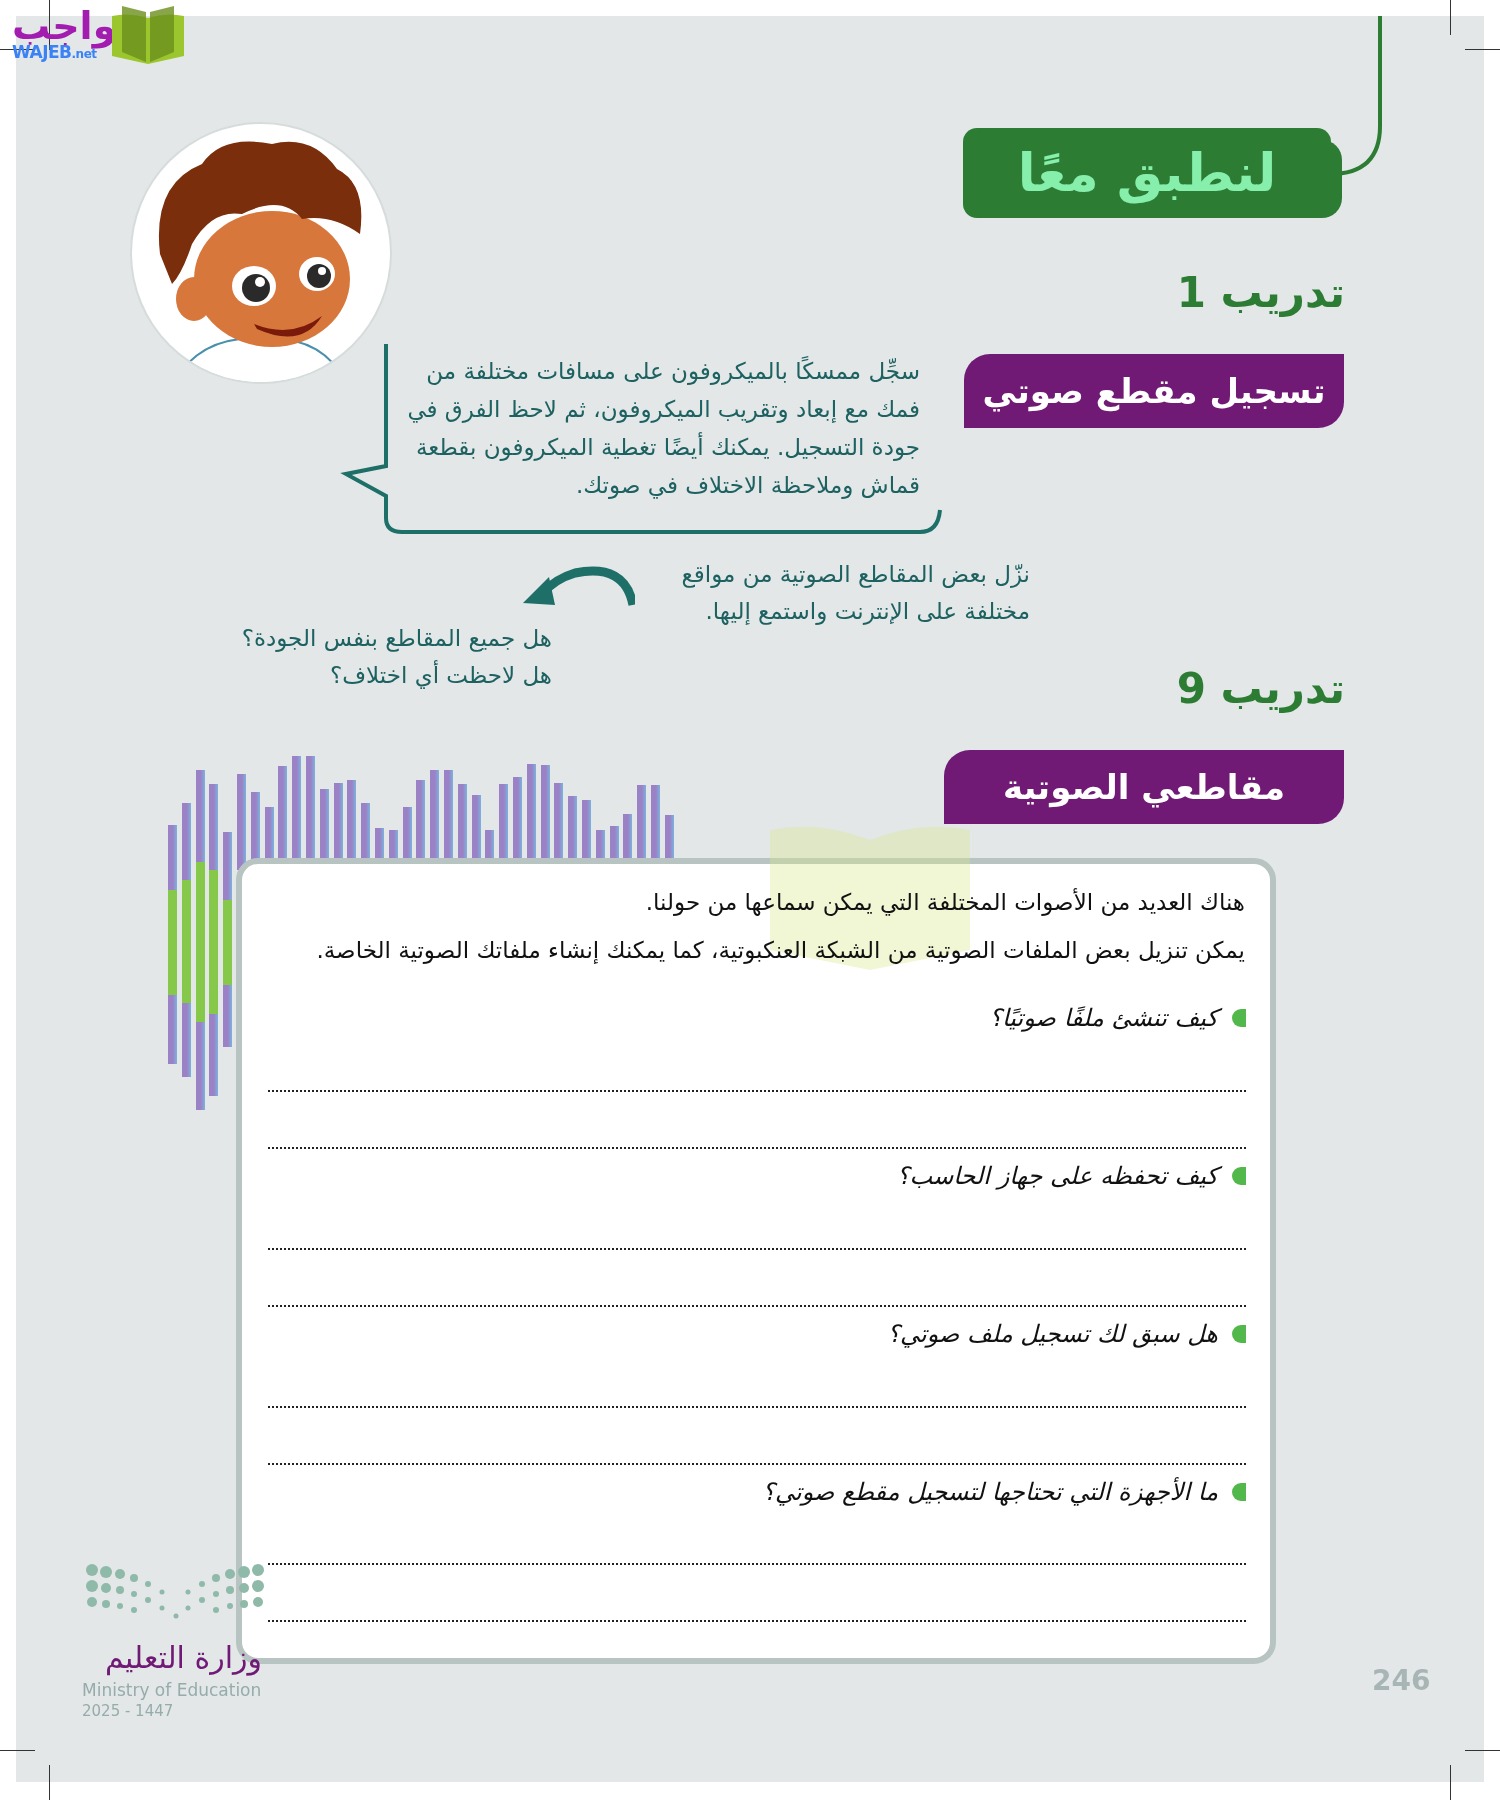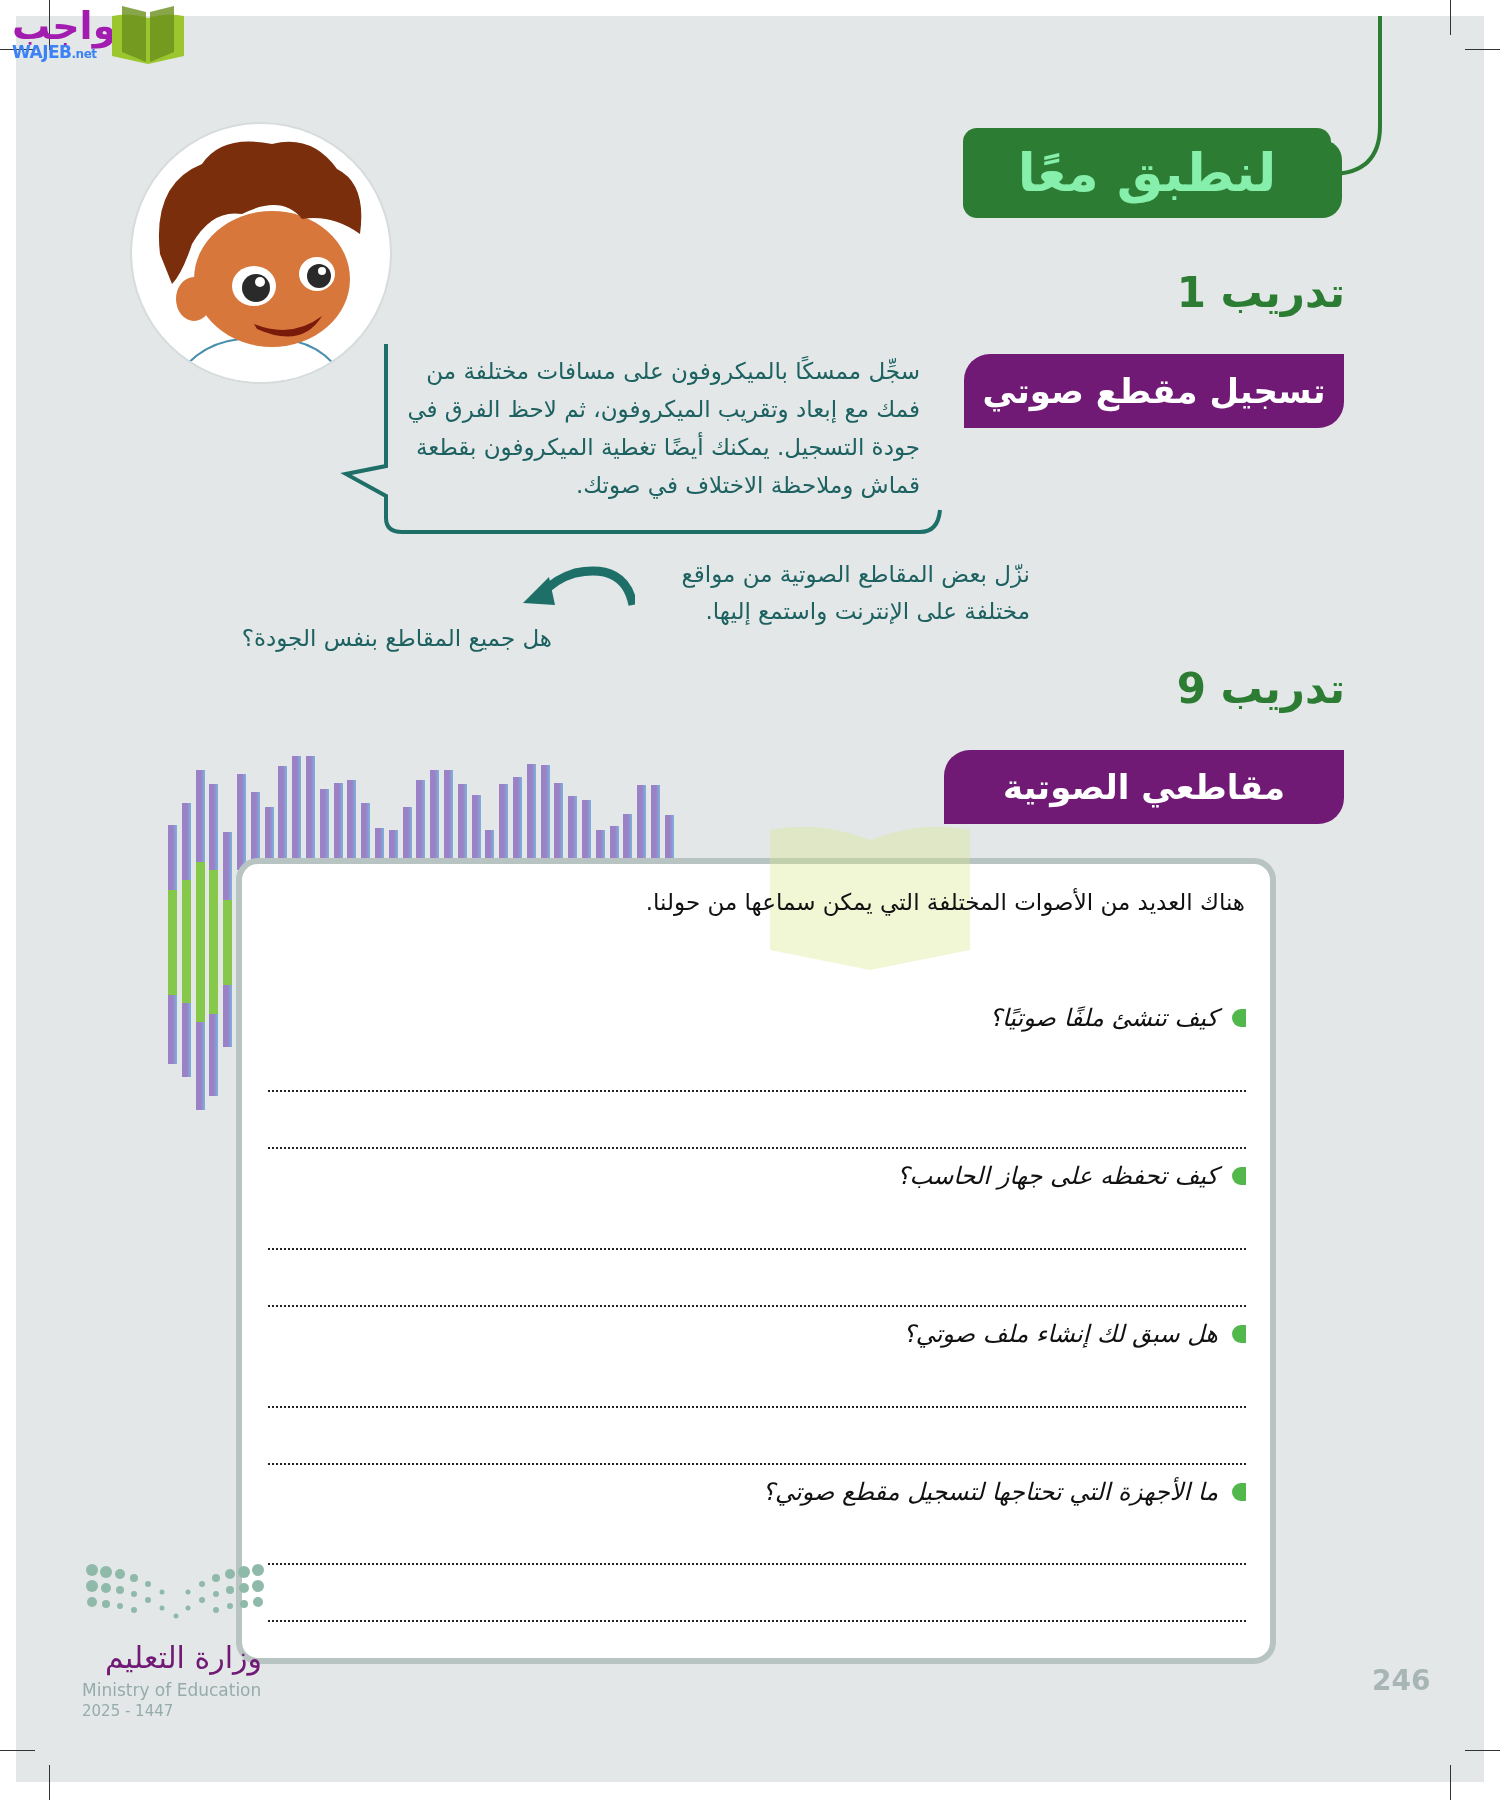--- a/index.html
+++ b/index.html
@@ -109,20 +109,21 @@
   <path d="M118 50 Q110 8 60 18 Q40 24 28 38" stroke="#1d6f68" stroke-width="9" fill="none"></path>
   <path d="M8 48 L34 22 L40 50Z" fill="#1d6f68"></path>
 </svg>
 
 <div class="abs side-text rtl" style="left:640px;top:556px;width:390px;">
   <div>نزّل بعض المقاطع الصوتية من مواقع</div>
   <div>مختلفة على الإنترنت واستمع إليها.</div>
 </div>
 <div class="abs side-text rtl" style="left:180px;top:620px;width:372px;">
   <div>هل جميع المقاطع بنفس الجودة؟</div>
+  <div>هل لاحظت أي اختلاف؟</div>
 </div>
 
 <div class="abs heading rtl" style="left:1040px;top:664px;width:305px;">تدريب 9</div>
 <div class="abs pill rtl" style="left:944px;top:750px;width:400px;height:74px;">مقاطعي الصوتية</div>
 
 <div id="waveform">
     <div class="bar" style="left: 168px; top: 825px; height: 239px;">
       <div class="g" style="top: 65px; height: 105px;"></div>
     </div>
     <div class="bar" style="left: 181.8px; top: 803px; height: 274px;">
@@ -173,20 +174,21 @@
 
 <div class="abs card"></div>
 
 <svg class="abs watermark" viewBox="0 0 220 150">
   <path d="M110 20 L110 150 L10 130 L10 10 Q60 0 110 20Z" fill="#d8e88a"></path>
   <path d="M110 20 L110 150 L210 130 L210 10 Q160 0 110 20Z" fill="#d8e88a"></path>
 </svg>
 
 <div class="abs intro rtl" style="left:270px;top:878px;width:975px;">
   <div>هناك العديد من الأصوات المختلفة التي يمكن سماعها من حولنا.</div>
+  <div>يمكن تنزيل بعض الملفات الصوتية من الشبكة العنكبوتية، كما يمكنك إنشاء ملفاتك الصوتية الخاصة.</div>
 </div>
 
 <div class="abs" style="left:268px;top:1004px;width:978px;">
   <div class="q">
       <span class="bullet"></span>
       <span>كيف تنشئ ملفًا صوتيًا؟</span>
     </div>
 </div>
 <div class="abs dots" style="left:268px;top:1090px;width:978px;"></div>
 <div class="abs dots" style="left:268px;top:1147px;width:978px;"></div>
@@ -196,21 +198,21 @@
       <span class="bullet"></span>
       <span>كيف تحفظه على جهاز الحاسب؟</span>
     </div>
 </div>
 <div class="abs dots" style="left:268px;top:1248px;width:978px;"></div>
 <div class="abs dots" style="left:268px;top:1305px;width:978px;"></div>
 
 <div class="abs" style="left:268px;top:1320px;width:978px;">
   <div class="q">
       <span class="bullet"></span>
-      <span>هل سبق لك إنشاء ملف صوتي؟</span>
+      <span>هل سبق لك تسجيل ملف صوتي؟</span>
     </div>
 </div>
 <div class="abs dots" style="left:268px;top:1406px;width:978px;"></div>
 <div class="abs dots" style="left:268px;top:1463px;width:978px;"></div>
 
 <div class="abs" style="left:268px;top:1478px;width:978px;">
   <div class="q">
       <span class="bullet"></span>
       <span>ما الأجهزة التي تحتاجها لتسجيل مقطع صوتي؟</span>
     </div>

